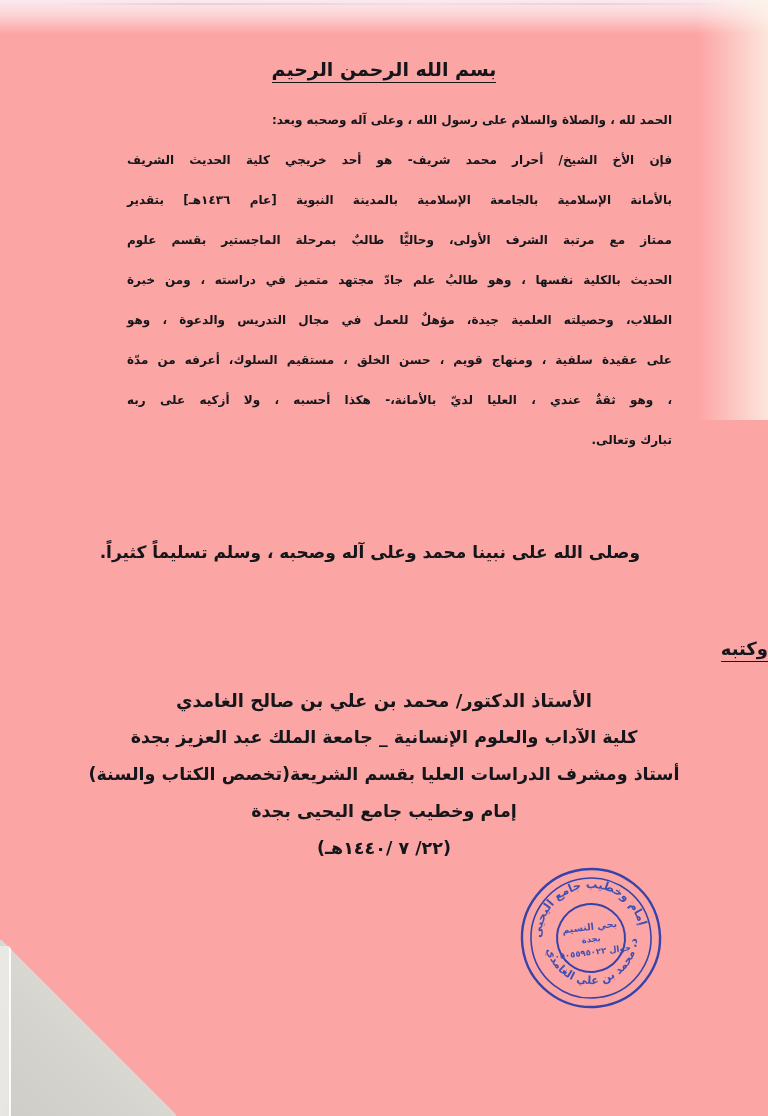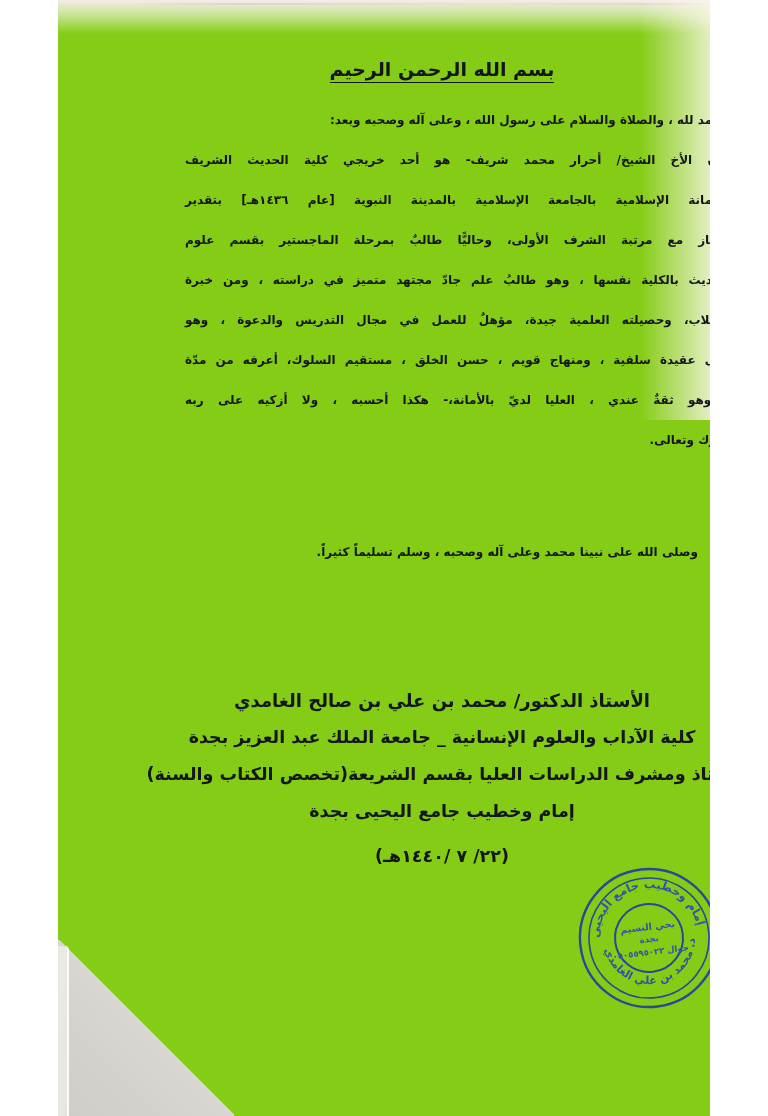--- a/index.html
+++ b/index.html
@@ -7,25 +7,25 @@
     margin: 0;
     padding: 0;
     background: #ffffff;
   }
   body {
     font-family: "DejaVu Sans", "Liberation Sans", sans-serif;
   }
 
   .page {
     position: relative;
-    width: 652px;
+    width: 768px;
     height: 1116px;
     margin: 0 auto;
     overflow: hidden;
-    background: #84cc16;
+    background: #fca5a5;
   }
 
   
   .scan-tint-top {
     position: absolute;
     top: 0;
     left: 0;
     width: 768px;
     height: 34px;
     background: linear-gradient(180deg,
@@ -148,21 +148,21 @@
     top: 100px;
     right: 96px;
     width: 545px;
   }
 
   .closing {
     position: absolute;
     top: 532px;
     right: 128px;
     width: 480px;
-    font-size: 12px;
+    font-size: 17px;
     font-weight: 700;
     color: #14161a;
     line-height: 40px;
     text-align: right;
     white-space: nowrap;
   }
 
   .sig-wakatabahu {
     position: absolute;
     top: 638px;
@@ -185,21 +185,21 @@
     text-align: center;
     font-size: 17.5px;
     font-weight: 700;
     color: #14161a;
     line-height: 37px;
   }
   .sig-line {
     white-space: nowrap;
   }
   .sig-line.name { font-size: 18px; }
-  .sig-line.date { letter-spacing: 0.5px; margin-top: 8px; }
+  .sig-line.date { letter-spacing: 0.5px; }
 
   
   .stamp {
     position: absolute;
     left: 519px;
     top: 866px;
     width: 144px;
     height: 144px;
     transform: rotate(-7deg);
     opacity: 0.9;

